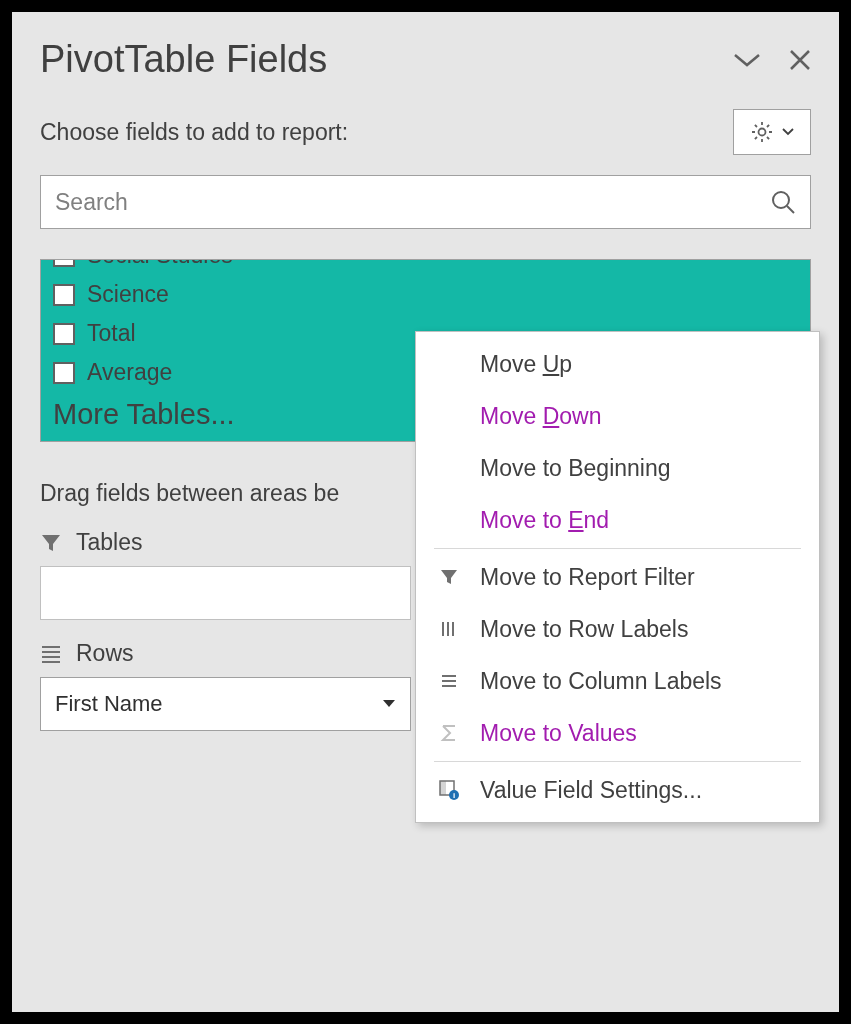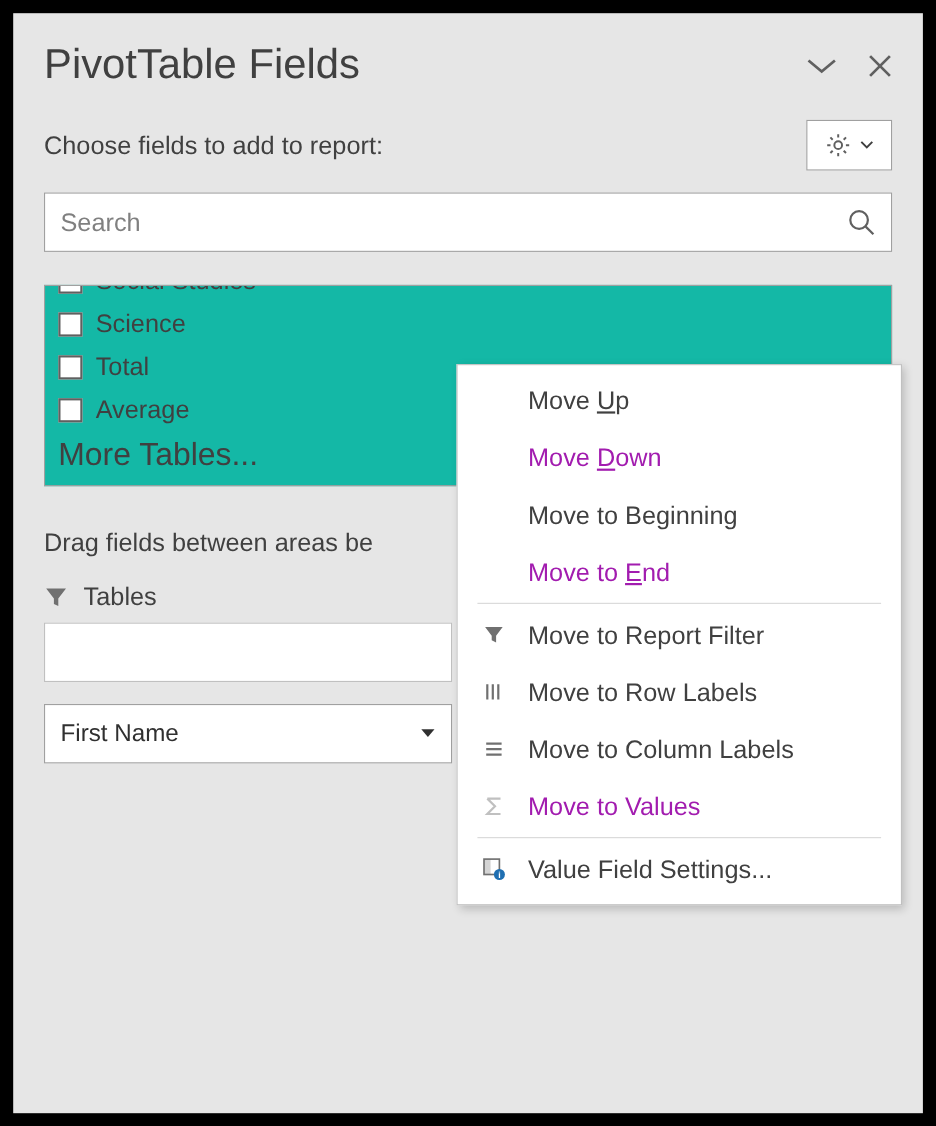--- a/index.html
+++ b/index.html
@@ -299,20 +299,28 @@
             </svg>
         </span>
         <span>Tables</span>
       </div>
       <div class="area-box-empty"></div>
     </div>
 
     <div></div>
 
     <div>
+      <div class="area-header">
+        <span>
+          <svg width="22" height="22" viewBox="0 0 22 22">
+              <path d="M2 4h18M2 9h18M2 14h18M2 19h18" stroke="#707070" stroke-width="2.2"></path>
+            </svg>
+        </span>
+        <span>Rows</span>
+      </div>
       <div class="area-box">
         <div class="area-item">
           <span>First Name</span>
           <span>
             <svg width="14" height="10" viewBox="0 0 14 10">
                 <path d="M1 1 L7 8 L13 1" fill="#303030"></path>
               </svg>
           </span>
         </div>
       </div>

